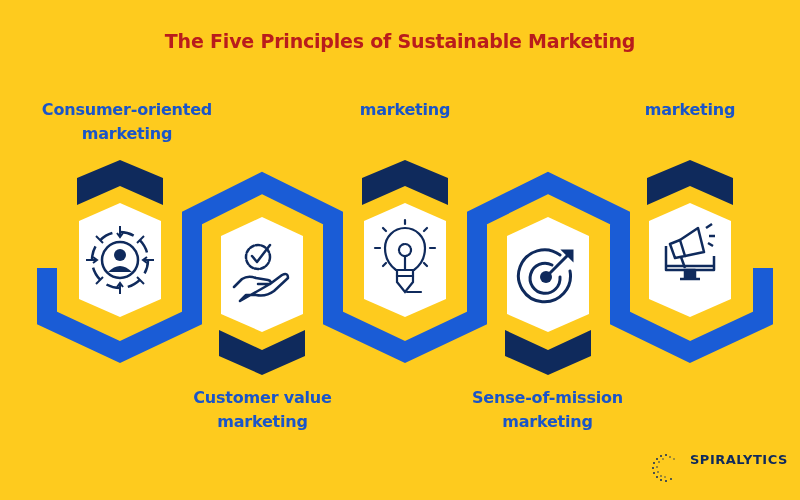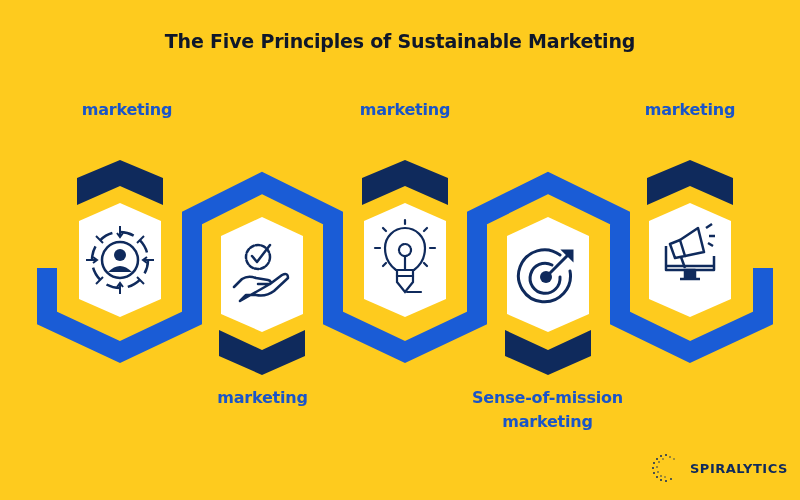--- a/index.html
+++ b/index.html
@@ -1,37 +1,39 @@
 <!DOCTYPE html>
 <html><head>
 <meta charset="utf-8">
 <style>
   html, body { margin: 0; padding: 0; }
   body { width: 800px; height: 500px; background: #fecb1e; position: relative; overflow: hidden; font-family: "DejaVu Sans", sans-serif; }
-  .title { position: absolute; left: 0; width: 800px; top: 30px; text-align: center; font-size: 19px; font-weight: bold; color: #0f172a; letter-spacing: -0.2px; }
+  .title { position: absolute; left: 0; width: 800px; top: 30px; text-align: center; font-size: 19px; font-weight: bold; color: #b91c1c; letter-spacing: -0.2px; }
   .label { position: absolute; text-align: center; font-weight: bold; font-size: 16px; line-height: 24px; color: #1a55c9; letter-spacing: -0.2px; }
   svg.diagram { position: absolute; left: 0; top: 0; }
-  .logo { position: absolute; left: 650px; top: 452px; display: flex; align-items: center; gap: 8px; }
+  .logo { position: absolute; left: 650px; top: 452px; display: flex; gap: 8px; }
   .logo-text { font-weight: bold; font-size: 13px; color: #0f2a5c; letter-spacing: 0.5px; }
 </style>
 </head>
 <body>
 
 <div class="title">The Five Principles of Sustainable Marketing</div>
 
 <div class="label" style="left:22px; top:98px; width:210px;">
+  <div>Consumer-oriented</div>
   <div>marketing</div>
 </div>
 <div class="label" style="left:330px; top:98px; width:150px;">
   <div>marketing</div>
 </div>
 <div class="label" style="left:620px; top:98px; width:140px;">
   <div>marketing</div>
 </div>
 <div class="label" style="left:175px; top:386px; width:175px;">
+  <div>Customer value</div>
   <div>marketing</div>
 </div>
 <div class="label" style="left:455px; top:386px; width:185px;text-align:center;">
   <div>Sense-of-mission</div>
   <div>marketing</div>
 </div>
 
 <svg class="diagram" width="800" height="500" viewBox="0 0 800 500">
 
   <polyline points="47,268 47,318 120,352 192,318 192,218 262,183 333,218 333,318 405,352 477,318 477,218 548,183 620,218 620,318 690,352 763,318 763,268" fill="none" stroke="#1a5cd6" stroke-width="20" stroke-linejoin="miter" stroke-linecap="butt"></polyline>

